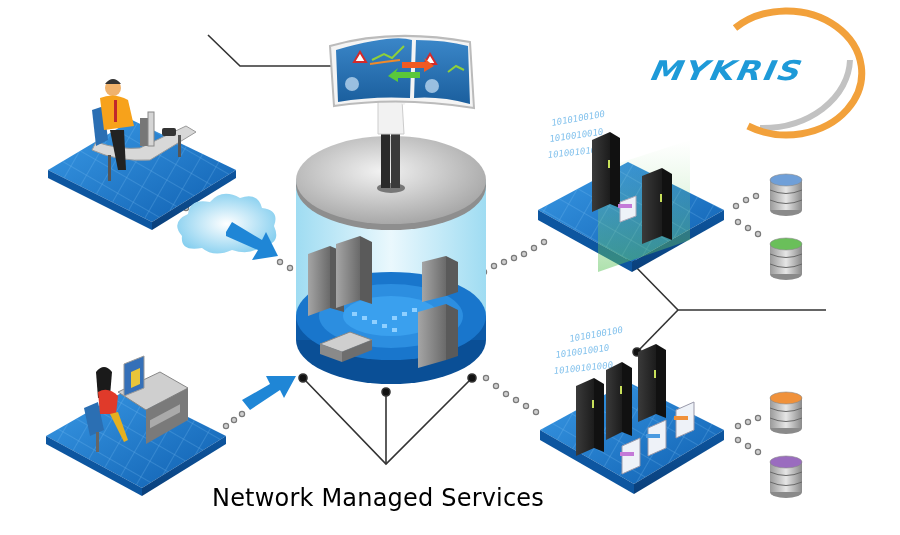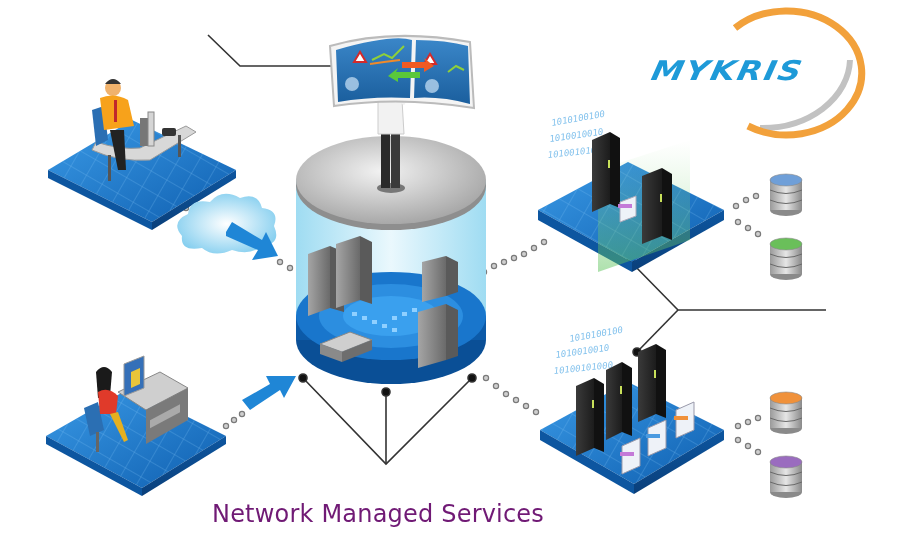--- a/index.html
+++ b/index.html
@@ -1,18 +1,18 @@
 <!DOCTYPE html>
 <html><head>
 <meta charset="utf-8">
 <style>
   html,body{margin:0;padding:0;background:#ffffff;}
   body{width:900px;height:535px;position:relative;overflow:hidden;font-family:"DejaVu Sans","Liberation Sans",sans-serif;}
   #stage{position:absolute;left:0;top:0;width:900px;height:535px;}
-  .caption{position:absolute;left:212px;top:500px;font-family:"DejaVu Sans",sans-serif;font-size:24px;color:#701a75;letter-spacing:0.2px;white-space:nowrap;}
+  .caption{position:absolute;left:212px;top:484px;font-family:"DejaVu Sans",sans-serif;font-size:24px;color:#000000;letter-spacing:0.2px;white-space:nowrap;}
   .logo-text{position:absolute;left:652px;top:52px;font-family:"DejaVu Sans",sans-serif;font-weight:bold;font-style:italic;font-size:32px;color:#1e9ad8;letter-spacing:2px;transform:skewX(-12deg) scaleY(0.85);white-space:nowrap;}
 </style>
 </head>
 <body>
 
 <svg id="stage" width="900" height="535" viewBox="0 0 900 535" xmlns="http://www.w3.org/2000/svg">
   <defs>
     <linearGradient id="platGrad" x1="0" y1="0" x2="1" y2="1">
       <stop offset="0" stop-color="#3a9ae6"></stop>
       <stop offset="1" stop-color="#0f5fb0"></stop>

